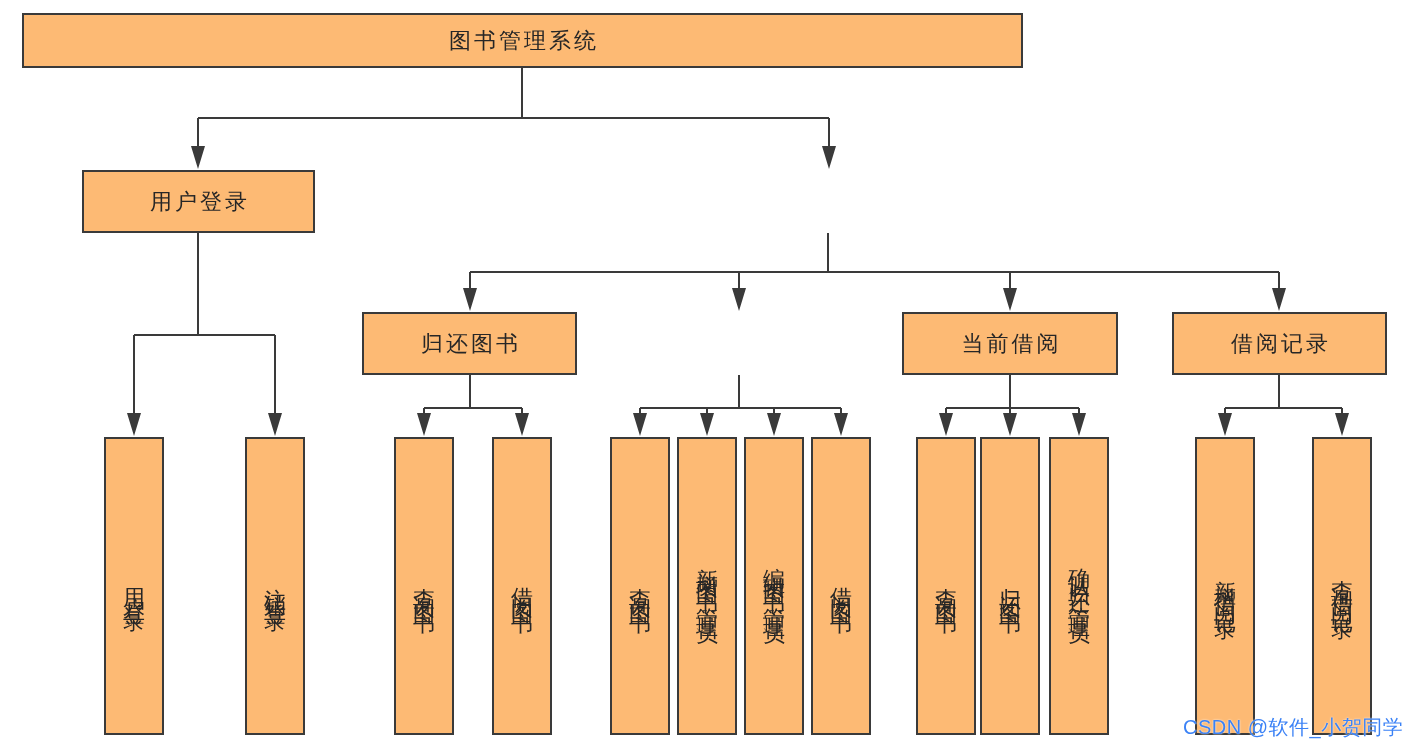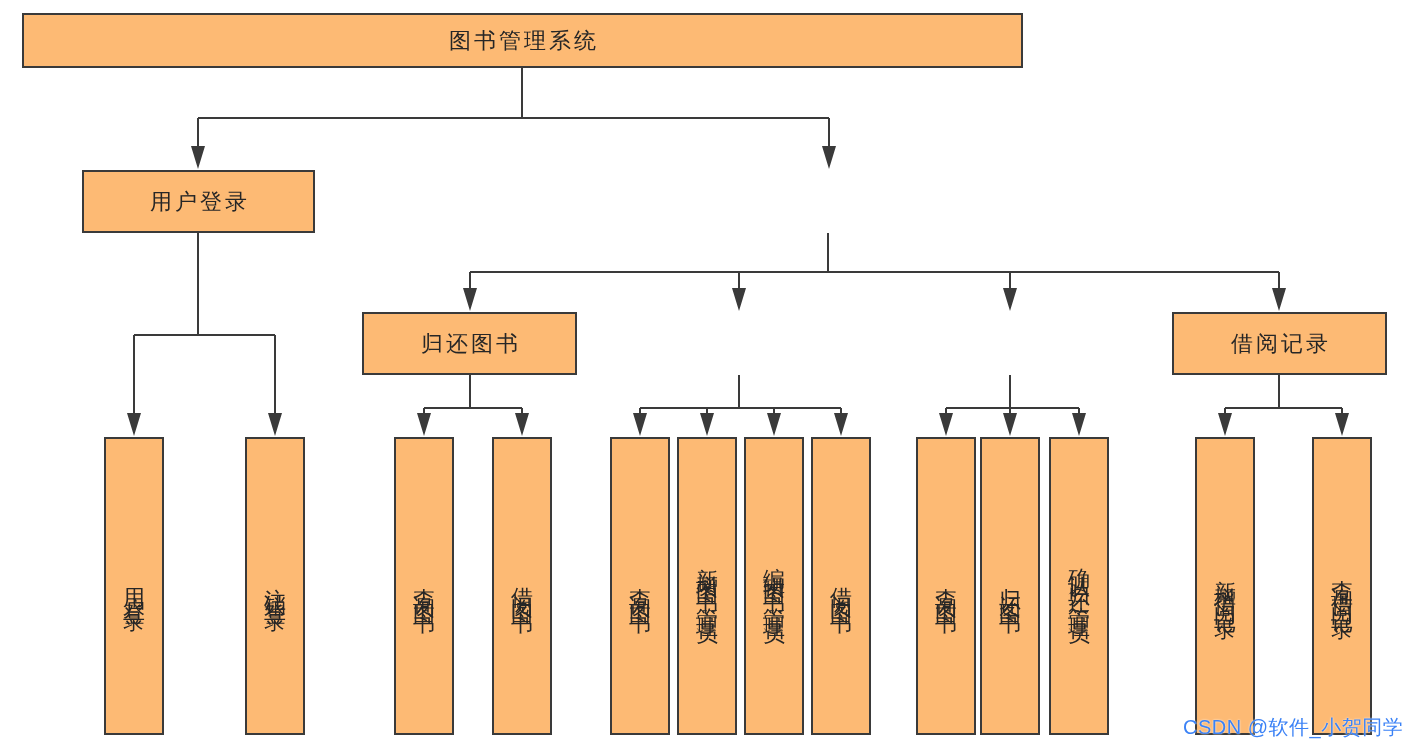--- a/index.html
+++ b/index.html
@@ -74,20 +74,23 @@
     <span class="hlabel">图书管理系统</span>
   </div>
 
   <div class="box" style="left:82px;top:170px;width:233px;height:63px">
     <span class="hlabel">用户登录</span>
   </div>
 
   <div class="box" style="left:362px;top:312px;width:215px;height:63px">
     <span class="hlabel">归还图书</span>
   </div>
+  <div class="box" style="left:902px;top:312px;width:216px;height:63px">
+    <span class="hlabel">当前借阅</span>
+  </div>
   <div class="box" style="left:1172px;top:312px;width:215px;height:63px">
     <span class="hlabel">借阅记录</span>
   </div>
 
   <div class="box leaf" style="left:104px;top:437px;width:60px;height:298px">
     <span class="vlabel">用户登录</span>
   </div>
   <div class="box leaf" style="left:245px;top:437px;width:60px;height:298px">
     <span class="vlabel">注销登录</span>
   </div>

